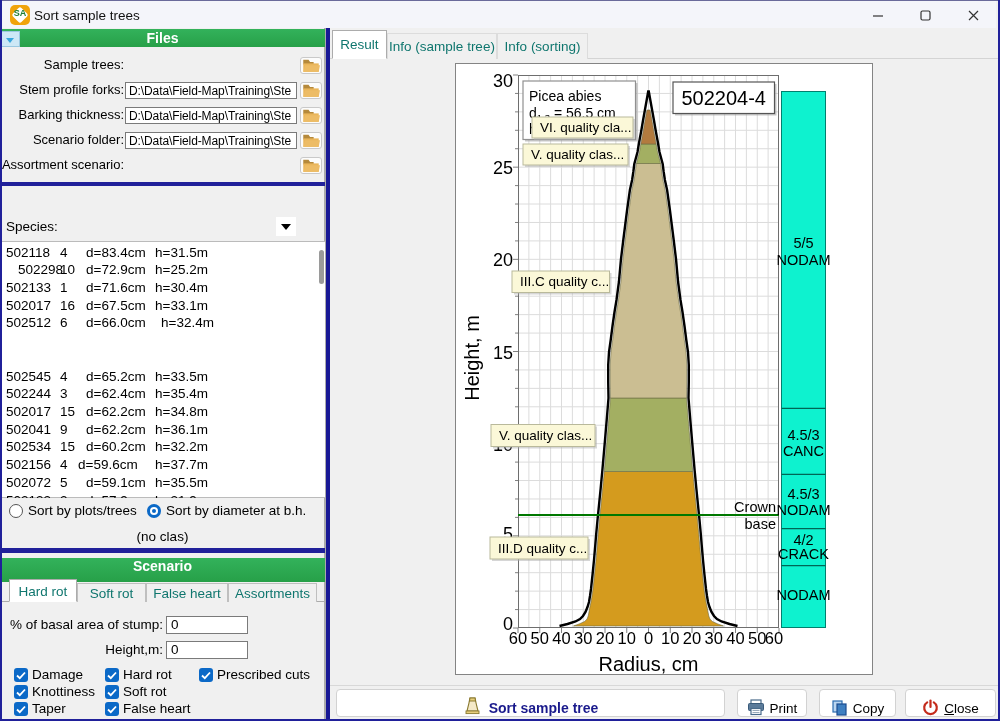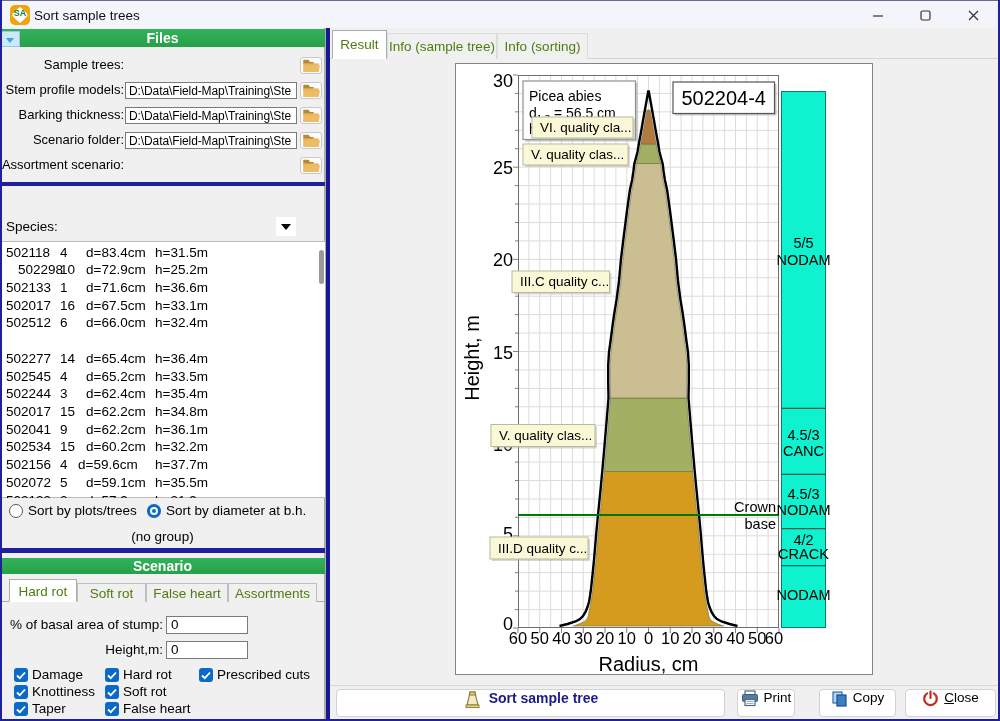--- a/index.html
+++ b/index.html
@@ -6,22 +6,22 @@
 #win{position:relative;width:1000px;height:721px;background:#F0F0F0}
 #title{position:absolute;left:0;top:0;width:996px;height:30px;background:#F4F5FA}
 .flab{position:absolute;right:876px;font-size:13px;color:#000;height:18px;line-height:18px;white-space:nowrap}
 .finp{position:absolute;left:125px;width:172px;height:17px;background:#fff;border:1px solid #7a7a7a;font-size:12px;line-height:16px;padding-left:3px;letter-spacing:-0.1px;white-space:nowrap;overflow:hidden}
 .fbtn{position:absolute;width:22px;height:17px;background:#FCFCFC;border:1px solid #C9C9C9;border-radius:3px;display:flex;align-items:center;justify-content:center}
 .ghdr{position:absolute;left:0;width:325px;background:linear-gradient(#33B25B,#27A048);color:#fff;font-weight:bold;text-align:center}
 .lr{position:absolute;left:0;width:315px;height:17px;font-size:13.5px}
 .lr span{position:absolute;white-space:nowrap}
 .cbx{position:absolute;width:14px;height:14px;background:#0B69C7;border-radius:3px;display:flex;align-items:center;justify-content:center}
 .cbl{position:absolute;font-size:13.5px;white-space:nowrap}
-.tabL{position:absolute;font-size:13.5px;text-align:center;color:#4d7c0f}
-.btn{position:absolute;height:28px;background:#fff;border:1px solid #D2D2D2;border-radius:4px;display:flex;align-items:flex-start;justify-content:center;font-size:13.5px}
+.tabL{position:absolute;font-size:13.5px;text-align:center;color:#0f766e}
+.btn{position:absolute;height:28px;background:#fff;border:1px solid #D2D2D2;border-radius:4px;display:flex;align-items:flex-end;justify-content:center;font-size:13.5px}
 </style></head><body>
 <div id="win">
 
   <div id="title"></div>
   <div class="abs" style="left:0;top:0;width:1000px;height:1px;background:#6A6A9A;z-index:50"></div>
   <div class="abs" style="left:0;top:0;width:2px;height:721px;background:#20209A;z-index:50"></div>
   <div class="abs" style="left:998px;top:0;width:2px;height:721px;background:#20209A;z-index:50"></div>
   <div class="abs" style="left:0;top:719px;width:1000px;height:2px;background:#20209A;z-index:50"></div>
   <div class="abs" style="left:10px;top:5px;width:20px;height:20px;background:#F0A30A;border-radius:5px">
     <div class="abs" style="left:4px;top:4px;width:12px;height:12px;background:#fff;transform:rotate(45deg);border-radius:2px"></div>
@@ -45,21 +45,21 @@
       </svg>
   </div>
   <div class="flab" style="top:56px">Sample trees:</div>
     <div class="fbtn" style="left:300px;top:57px">
       <svg width="18" height="15" viewBox="0 0 17 14">
         <path d="M1.2,1.5 L6.2,1.5 L7.6,3.6 L11,3.6 L11,6 L1.2,6 Z" fill="#B5893B"></path>
         <path d="M1.2,5 L15.8,5 L15.8,13 L1.2,13 Z" fill="#E9B55A"></path>
         <path d="M1.2,13 L3,6.8 L17,6.8 L15.8,13 Z" fill="#EDBC66"></path>
       </svg>
     </div>
-    <div class="flab" style="top:81px">Stem profile models:</div>
+    <div class="flab" style="top:81px">Stem profile forks:</div>
     <div class="finp" style="top:82px;">D:\Data\Field-Map\Training\Ste</div>
     <div class="fbtn" style="left:300px;top:82px">
       <svg width="18" height="15" viewBox="0 0 17 14">
         <path d="M1.2,1.5 L6.2,1.5 L7.6,3.6 L11,3.6 L11,6 L1.2,6 Z" fill="#B5893B"></path>
         <path d="M1.2,5 L15.8,5 L15.8,13 L1.2,13 Z" fill="#E9B55A"></path>
         <path d="M1.2,13 L3,6.8 L17,6.8 L15.8,13 Z" fill="#EDBC66"></path>
       </svg>
     </div>
     <div class="flab" style="top:106px">Barking thickness:</div>
     <div class="finp" style="top:107px;">D:\Data\Field-Map\Training\Ste</div>
@@ -109,39 +109,33 @@
       <div class="lr" style="top:21.2px">
         <span style="left:18px">502298</span>
         <span style="left:60px">10</span>
         <span style="left:86px">d=72.9cm</span>
         <span style="left:155px">h=25.2m</span>
       </div>
       <div class="lr" style="top:38.9px">
         <span style="left:6px">502133</span>
         <span style="left:60px">1</span>
         <span style="left:86px">d=71.6cm</span>
-        <span style="left:155px">h=36.6m</span>
+        <span style="left:155px">h=30.4m</span>
       </div>
       <div class="lr" style="top:56.7px">
         <span style="left:6px">502017</span>
         <span style="left:60px">16</span>
         <span style="left:86px">d=67.5cm</span>
         <span style="left:155px">h=33.1m</span>
       </div>
       <div class="lr" style="top:74.4px">
         <span style="left:6px">502512</span>
         <span style="left:60px">6</span>
         <span style="left:86px">d=66.0cm</span>
-        <span style="left:155px">h=32.4m</span>
-      </div>
-      <div class="lr" style="top:109.8px">
-        <span style="left:6px">502277</span>
-        <span style="left:60px">14</span>
-        <span style="left:86px">d=65.4cm</span>
-        <span style="left:155px">h=36.4m</span>
+        <span style="left:161px">h=32.4m</span>
       </div>
       <div class="lr" style="top:127.5px">
         <span style="left:6px">502545</span>
         <span style="left:60px">4</span>
         <span style="left:86px">d=65.2cm</span>
         <span style="left:155px">h=33.5m</span>
       </div>
       <div class="lr" style="top:145.3px">
         <span style="left:6px">502244</span>
         <span style="left:60px">3</span>
@@ -187,24 +181,24 @@
     </div>
   <div class="abs" style="left:319px;top:250px;width:5px;height:34px;background:#9a9a9a;border-radius:3px"></div>
 
   <div class="abs" style="left:9px;top:504px;width:14px;height:14px;background:#fff;border:1px solid #555;border-radius:50%"></div>
   <div class="abs" style="left:28px;top:503px;font-size:13.5px">Sort by plots/trees</div>
   <div class="abs" style="left:147px;top:504px;width:14px;height:14px;background:#0B69C7;border-radius:50%">
      <div class="abs" style="left:3px;top:3px;width:8px;height:8px;background:#fff;border-radius:50%"></div>
      <div class="abs" style="left:5px;top:5px;width:4px;height:4px;background:#0B69C7;border-radius:50%"></div>
   </div>
   <div class="abs" style="left:166px;top:503px;font-size:13.5px">Sort by diameter at b.h.</div>
-  <div class="abs" style="left:0;top:529px;width:325px;text-align:center;font-size:13.5px">(no group)</div>
+  <div class="abs" style="left:0;top:529px;width:325px;text-align:center;font-size:13.5px">(no clas)</div>
 
   <div class="abs" style="left:0;top:548px;width:325px;height:5px;background:#20209A"></div>
-  <div class="ghdr" style="top:558px;height:16px;font-size:14px;line-height:17px">Scenario</div>
+  <div class="ghdr" style="top:558px;height:24px;font-size:14px;line-height:17px">Scenario</div>
 
   <div class="abs" style="left:1px;top:601px;width:324px;height:1px;background:#ACACAC"></div>
   <div class="tabL" style="left:77px;top:583px;width:69px;height:19px;line-height:19px;border:1px solid #BFBFBF;border-bottom:none;background:#F0F0F0">Soft rot</div>
   <div class="tabL" style="left:146px;top:583px;width:82px;height:19px;line-height:19px;border:1px solid #BFBFBF;border-bottom:none;background:#F0F0F0">False heart</div>
   <div class="tabL" style="left:228px;top:583px;width:89px;height:19px;line-height:19px;border:1px solid #BFBFBF;border-bottom:none;background:#F0F0F0">Assortments</div>
   <div class="tabL" style="left:9px;top:579px;width:68px;height:23px;line-height:23px;border:1px solid #ACACAC;border-bottom:1px solid #fff;background:#fff;z-index:2">Hard rot</div>
 
   <div class="abs" style="right:837px;top:617px;font-size:13.5px;white-space:nowrap">% of basal area of stump:</div>
   <div class="abs" style="left:166px;top:616px;width:82px;height:18px;background:#fff;border:1px solid #7a7a7a;font-size:13.5px;padding-left:4px">0</div>
   <div class="abs" style="right:837px;top:642px;font-size:13.5px">Height,m:</div>
@@ -335,21 +329,21 @@
 
   <div class="abs" style="left:330px;top:685px;width:668px;height:1px;background:#D8D8D8"></div>
   <div class="btn" style="left:336px;top:689px;width:389px">
     <svg width="19" height="20" viewBox="0 0 19 20" style="margin-right:7px">
       <path d="M7,2 L12,2 L13,7 L15,15 L4,15 L6,7 Z" fill="#F4E9C8" stroke="#8a7a30" stroke-width="1.1"></path>
       <path d="M7,2 L12,2 L12.6,5 L6.4,5 Z" fill="#E7CE7C" stroke="#8a7a30" stroke-width="1.1"></path>
       <rect x="3" y="15" width="13" height="2.6" fill="#E7CE7C" stroke="#8a7a30" stroke-width="0.9"></rect>
     </svg>
     <span style="font-weight:bold;color:#1A1A8C;font-size:14px">Sort sample tree</span>
   </div>
-  <div class="btn" style="left:737px;top:689px;width:58px">
+  <div class="btn" style="left:737px;top:689px;width:70px">
     <svg width="18" height="17" viewBox="0 0 18 17" style="margin-right:5px">
       <rect x="4" y="1" width="10" height="4" fill="#fff" stroke="#4A6B8A" stroke-width="1.2"></rect>
       <rect x="1.5" y="4.5" width="15" height="7" rx="1" fill="#5B7B9A" stroke="#3A5B7A" stroke-width="1"></rect>
       <rect x="4" y="9.5" width="10" height="6" fill="#fff" stroke="#4A6B8A" stroke-width="1.2"></rect>
       <path d="M5.5,11.5 h7 M5.5,13.5 h7" stroke="#9ab" stroke-width="1"></path>
     </svg>Print</div>
   <div class="btn" style="left:819px;top:689px;width:77px">
     <svg width="17" height="17" viewBox="0 0 17 17" style="margin-right:5px">
       <rect x="2" y="2" width="9" height="11" fill="#BBD6F0" stroke="#2B6CB0" stroke-width="1.2"></rect>
       <rect x="6" y="5" width="9" height="11" fill="#3E7FC1" stroke="#1B4C90" stroke-width="1.2"></rect>

